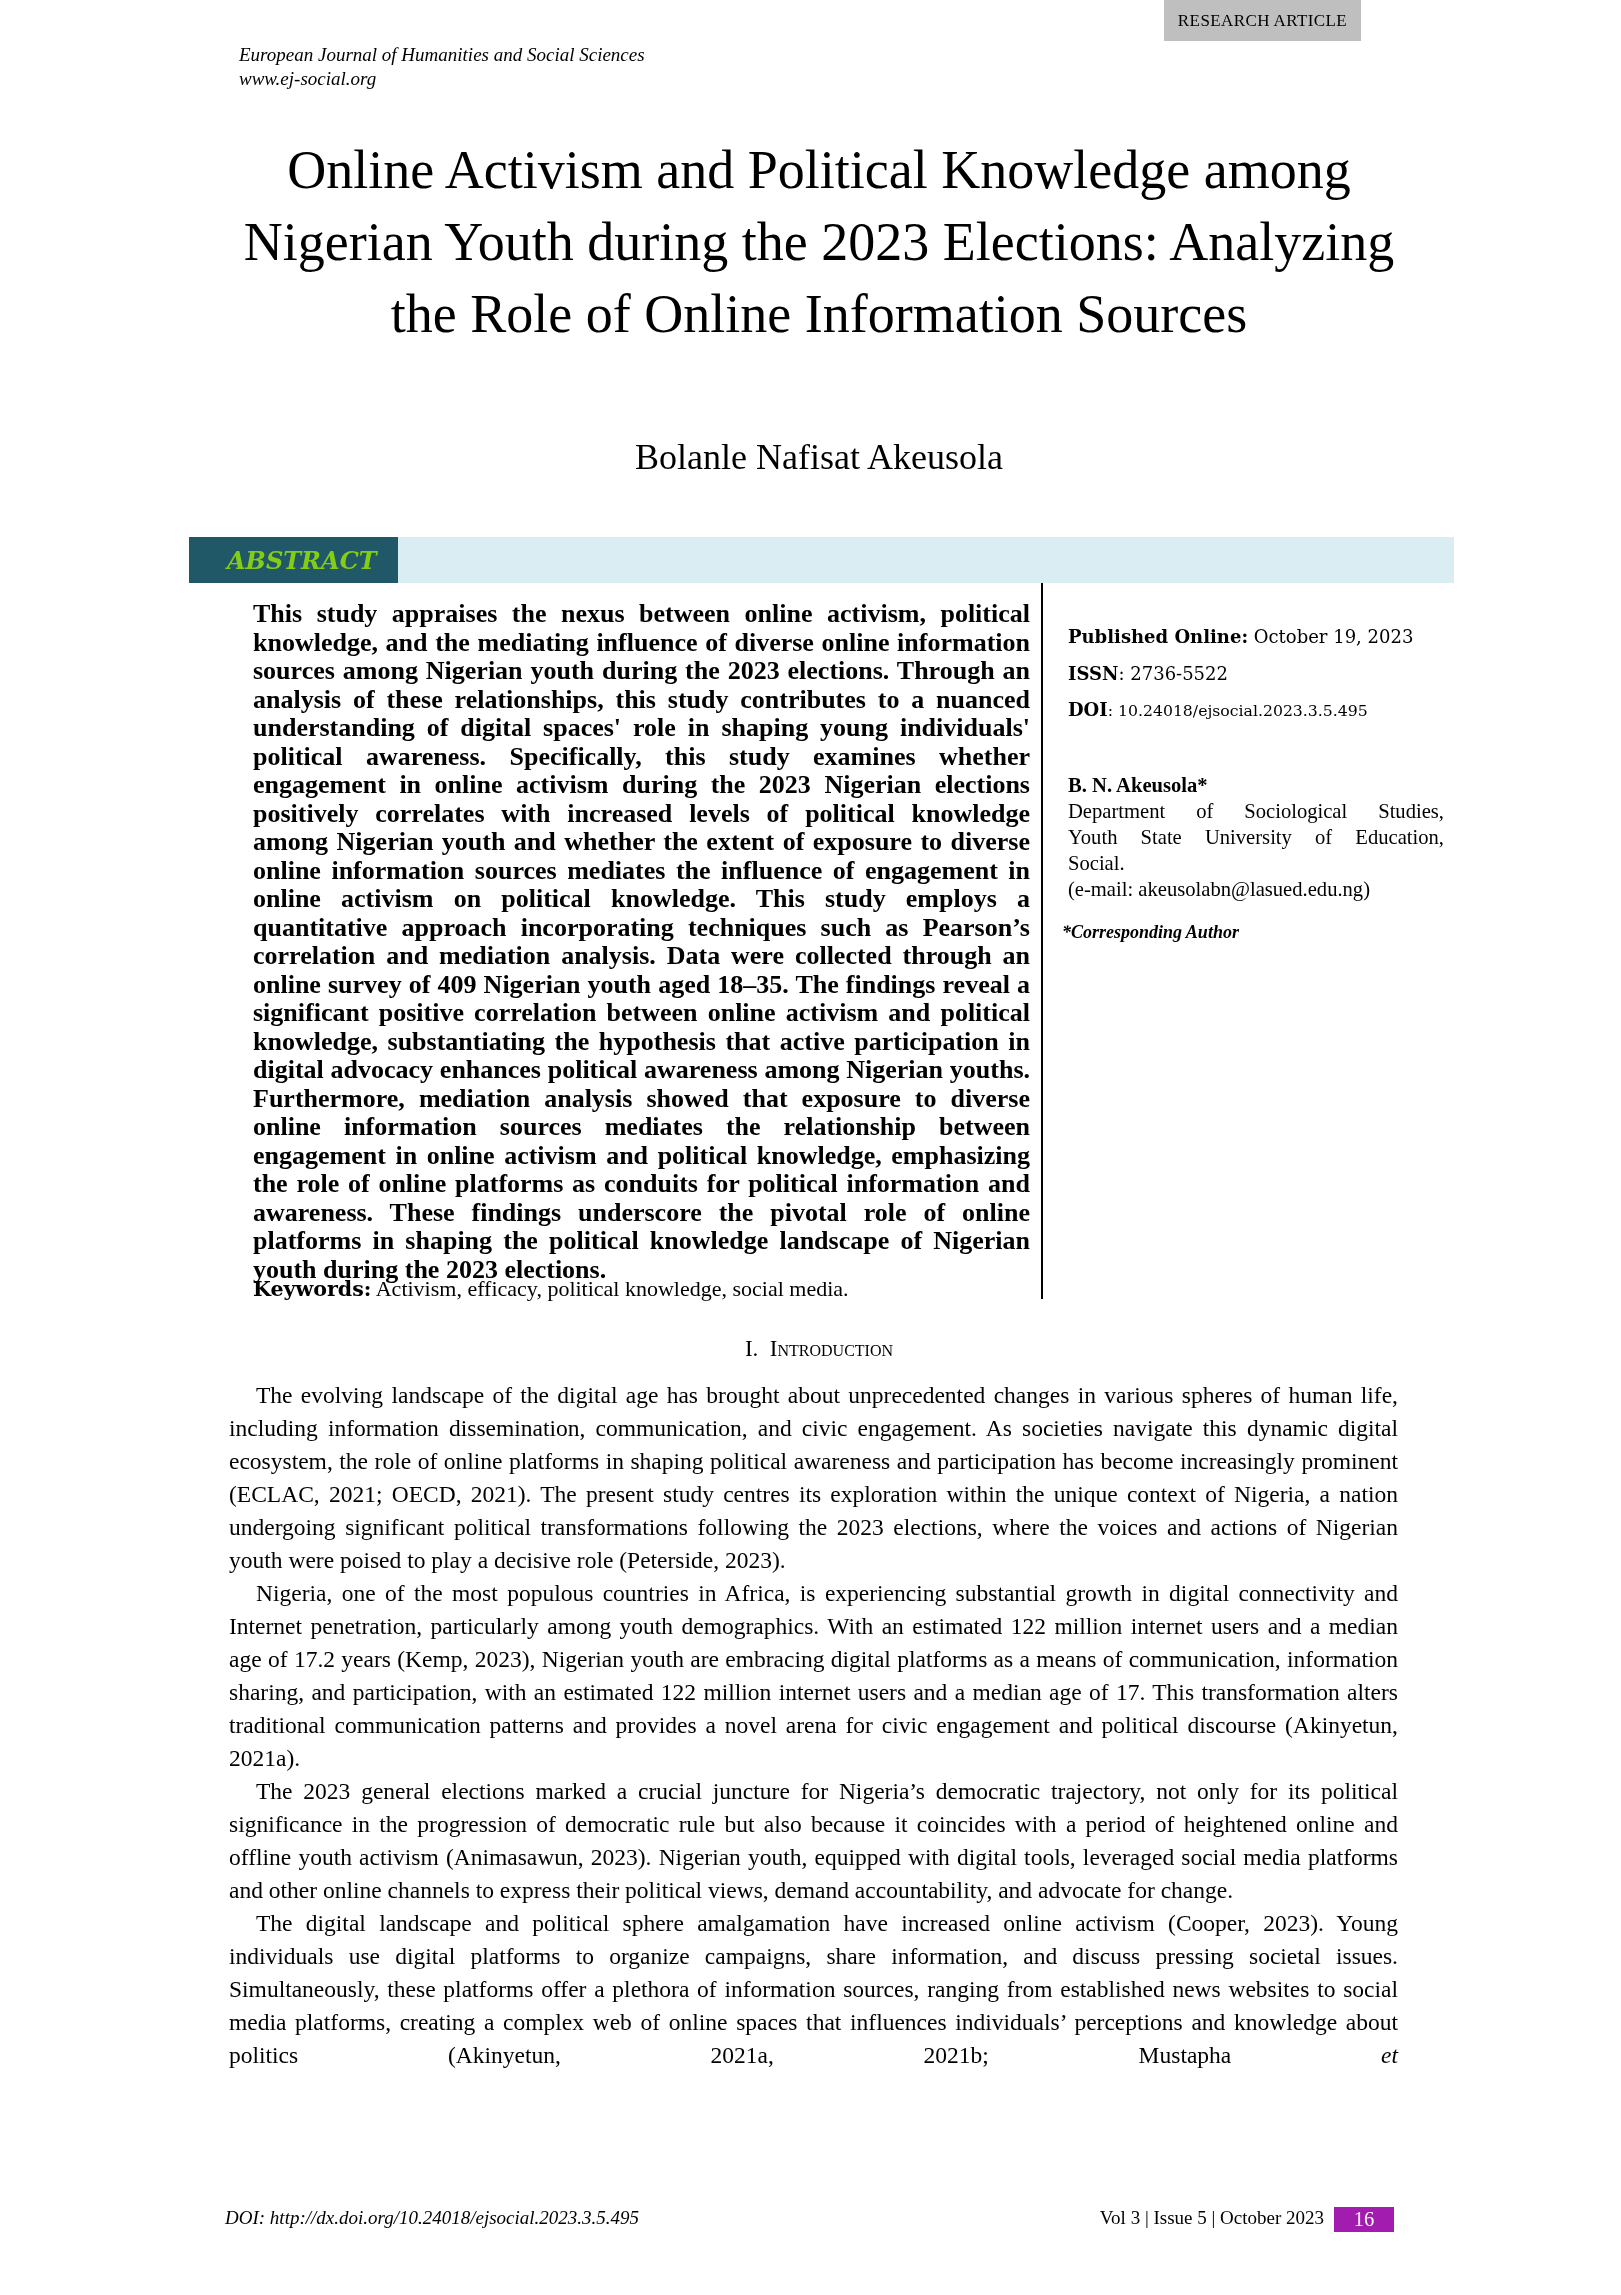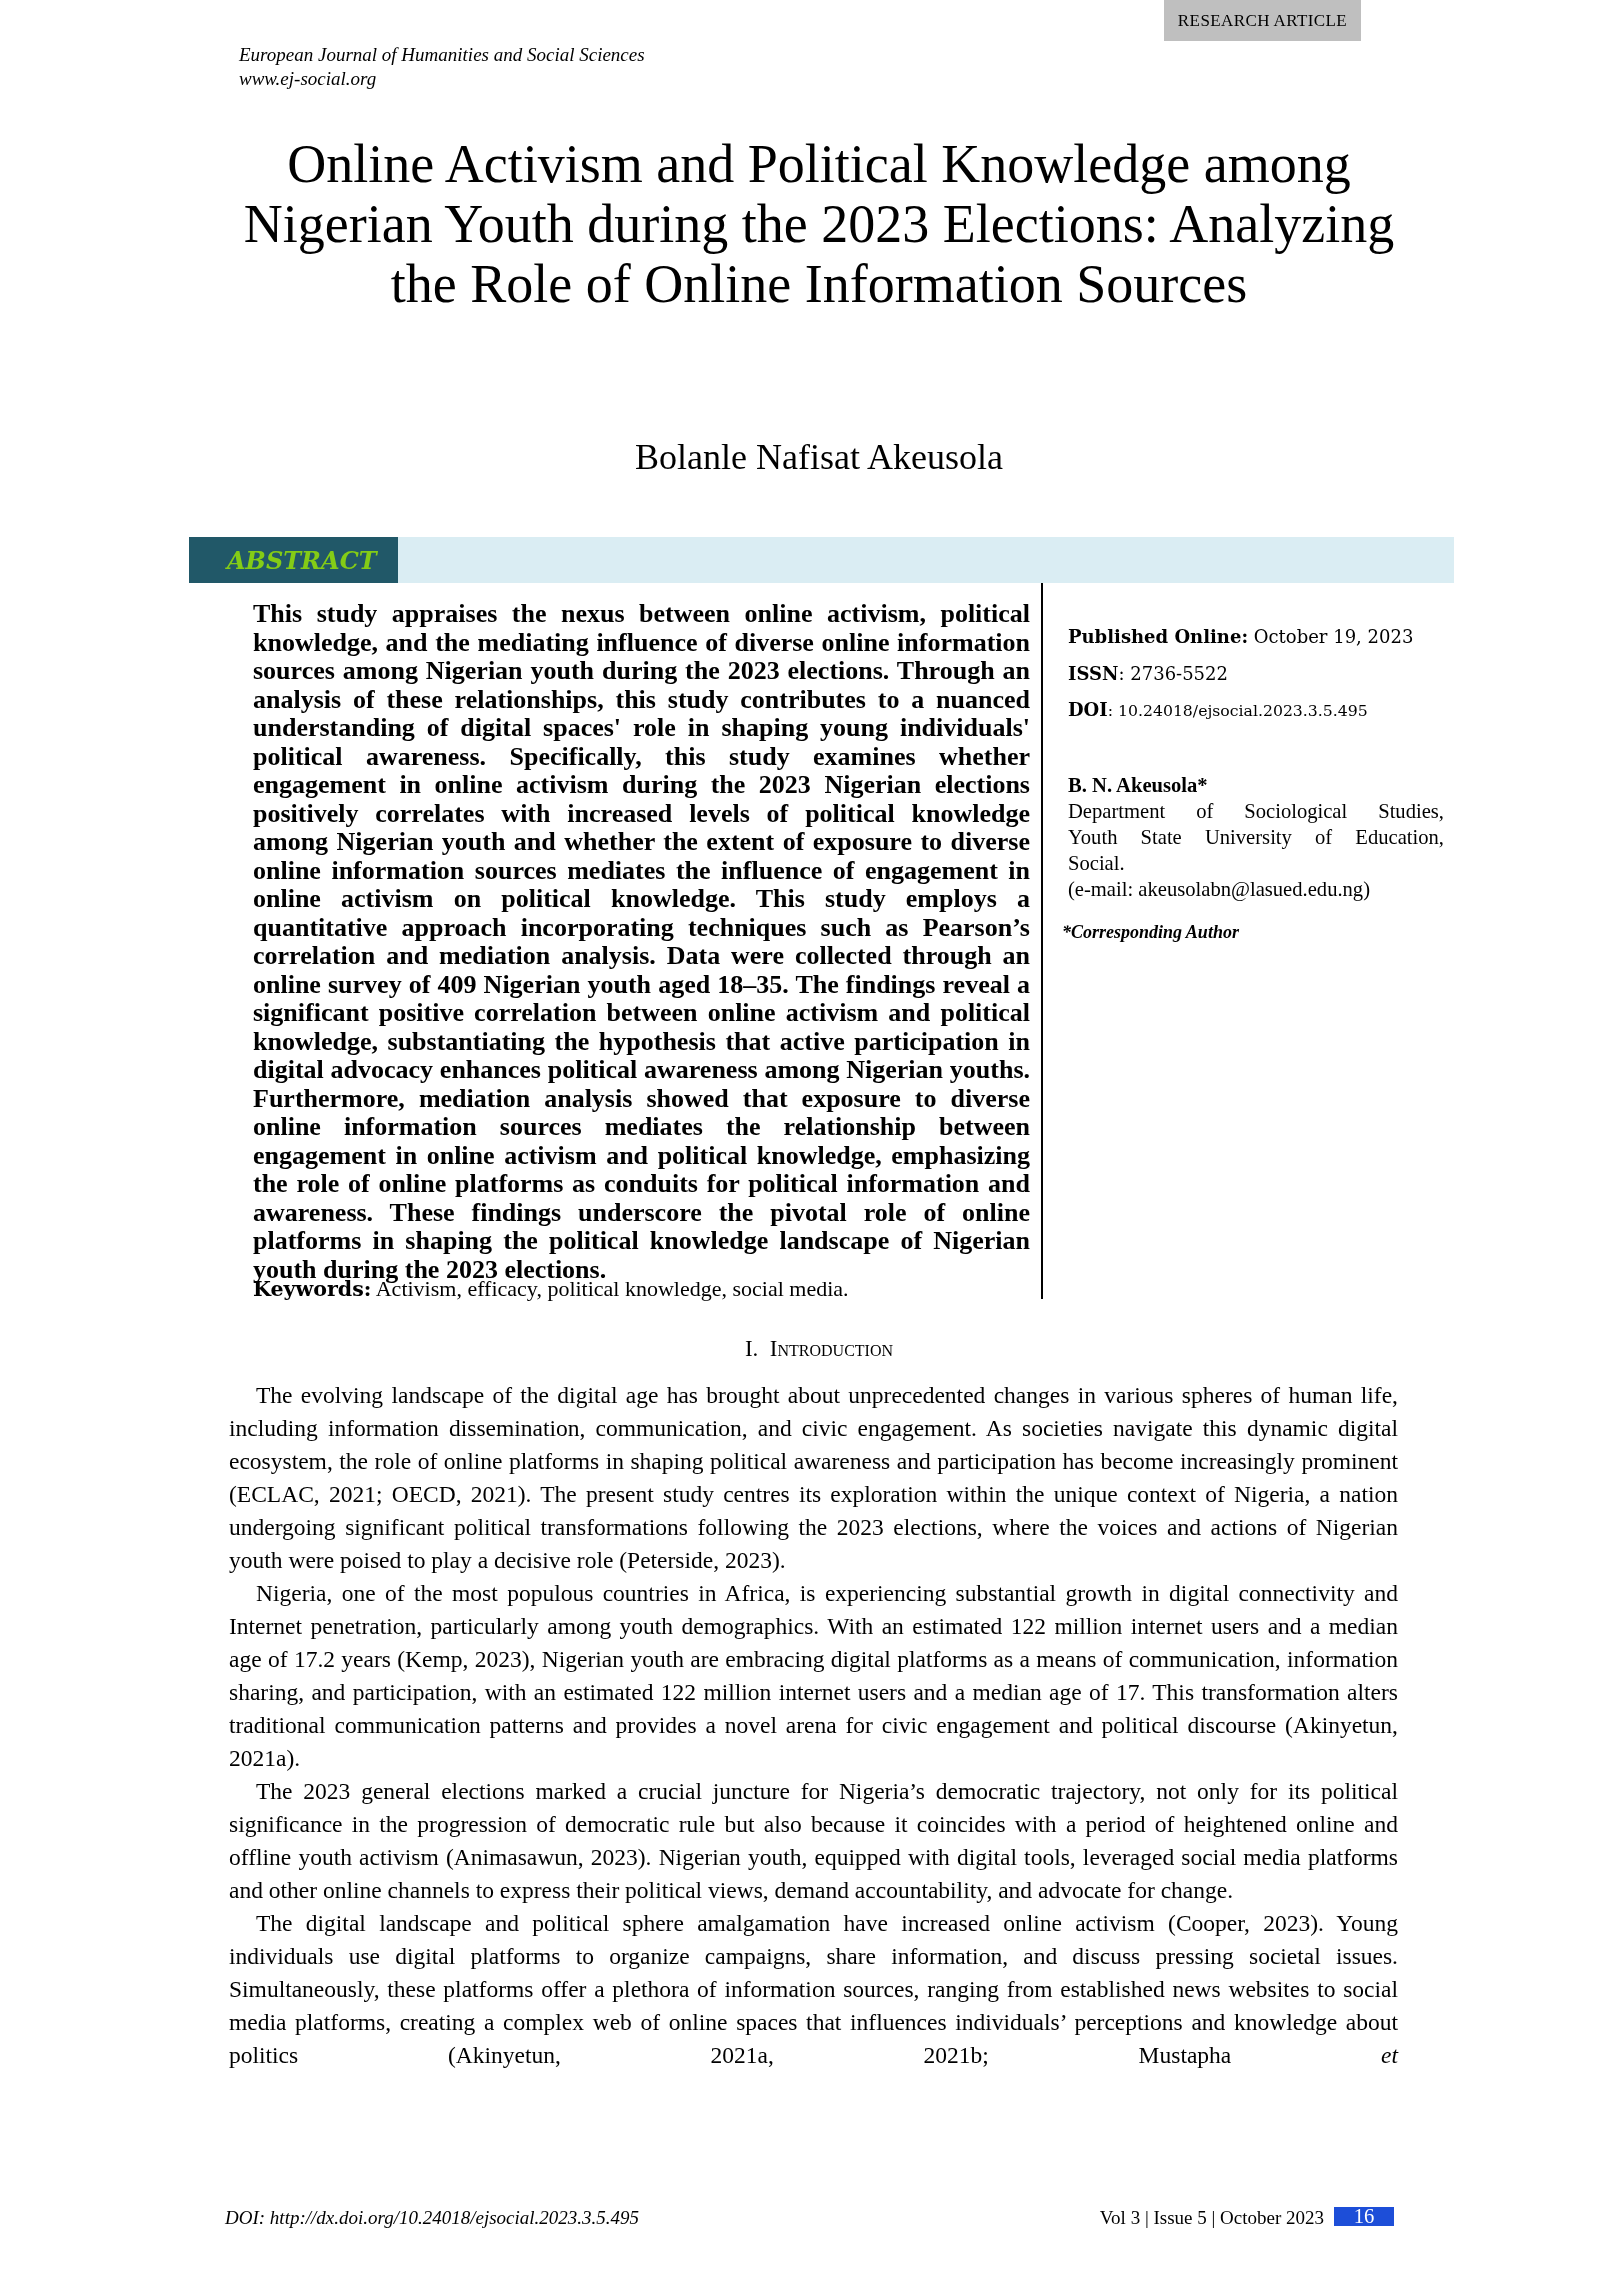--- a/index.html
+++ b/index.html
@@ -8,21 +8,21 @@
   .abs { position: absolute; }
 
   
   #badge { left: 1164px; top: 0; width: 197px; height: 41px; background: #bfbfbf;
            display: flex; align-items: center; justify-content: center;
            font-family: Liberation Serif, serif; font-size: 17px; letter-spacing: 0.4px; }
   #journal { left: 239px; top: 43px; font-style: italic; font-size: 19px; line-height: 24px; }
 
   
   #title { left: 214px; top: 134px; width: 1210px; text-align: center;
-           font-size: 54px; line-height: 60px; }
+           font-size: 54px; line-height: 72px; }
   #author { left: 214px; top: 436px; width: 1210px; text-align: center; font-size: 36px; }
 
   
   #abs-bar { left: 189px; top: 537px; width: 1265px; height: 46px; background: #daedf3; }
   #abs-label { left: 189px; top: 537px; width: 209px; height: 46px; background: #215868;
                color: #84cc16; font-family: "DejaVu Serif", serif; font-weight: bold; font-style: italic;
                font-size: 24px; display: flex; align-items: center; padding-left: 38px; box-sizing: border-box; }
   #divider { left: 1041px; top: 583px; width: 2.1px; height: 716px; background: #000; }
 
   #abstract-text { left: 253px; top: 600px; width: 777px; font-weight: bold;
@@ -43,21 +43,21 @@
 
   
   #section-head { left: 214px; top: 1336px; width: 1210px; text-align: center; font-size: 23px; }
   #section-head .sc { font-variant: small-caps; }
   #intro { left: 229px; top: 1379px; width: 1169px; font-size: 23.5px; line-height: 33px; text-align: justify; }
   #intro p { margin: 0; text-indent: 27px; }
 
   
   #foot-doi { left: 225px; top: 2207px; font-style: italic; font-size: 19px; }
   #foot-vol { left: 1061px; top: 2207px; width: 263px; text-align: right; font-size: 19px; }
-  #foot-page { left: 1334px; top: 2207px; width: 60px; height: 19px; background: #1d4ed8; color: #fff;
+  #foot-page { left: 1334px; top: 2207px; width: 60px; height: 25px; background: #a21caf; color: #fff;
                font-size: 20.6px; display: flex; align-items: center; justify-content: center; text-align: right; }
 </style>
 </head>
 <body>
 
 <div id="badge" class="abs">
   <span>RESEARCH ARTICLE</span>
 </div>
 <div id="journal" class="abs">
   <div>European Journal of Humanities and Social Sciences</div>

